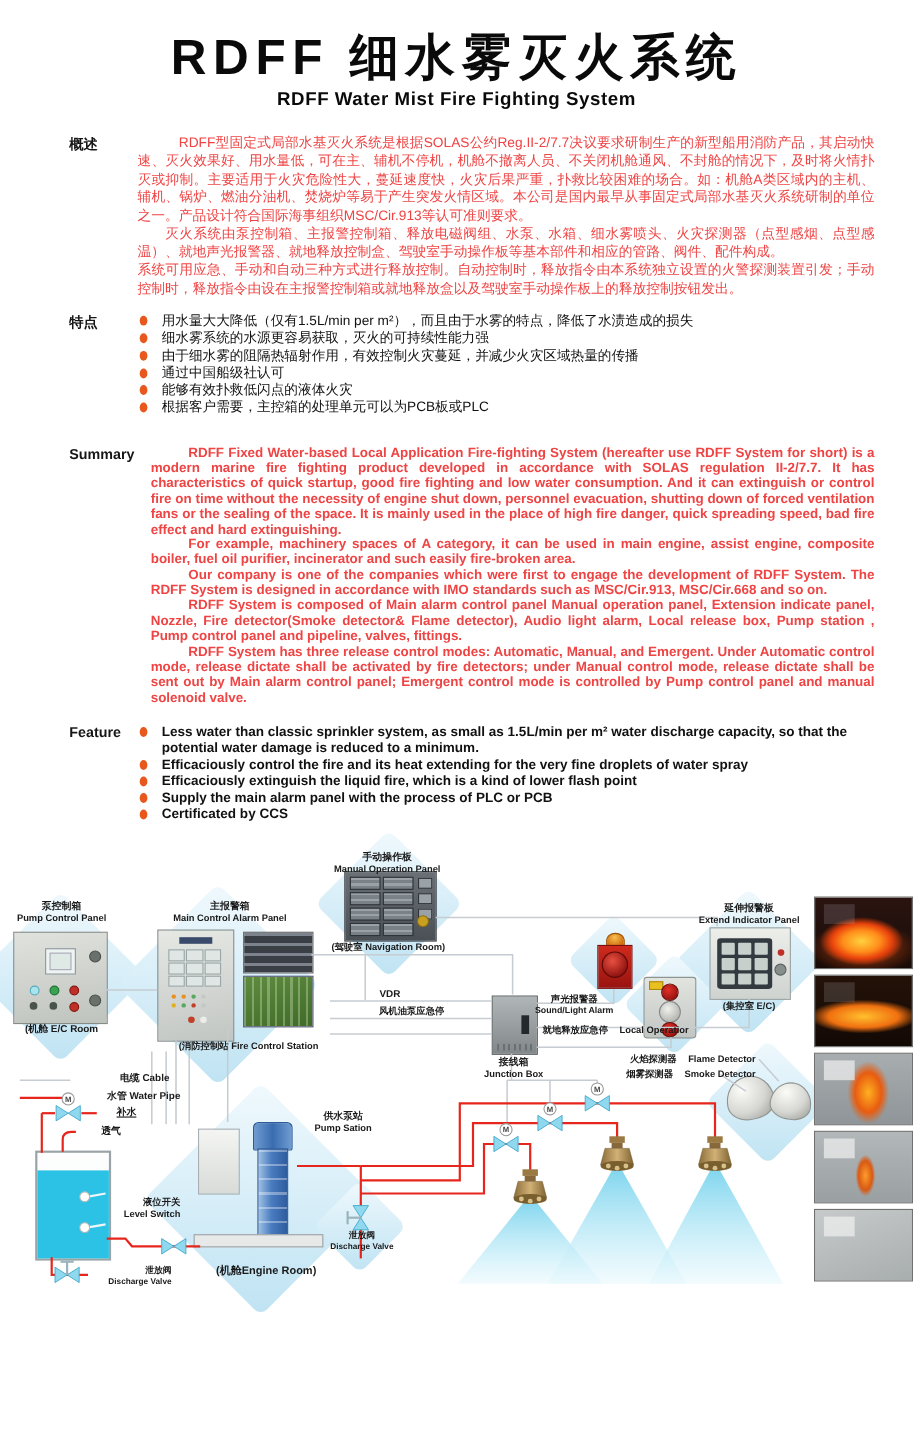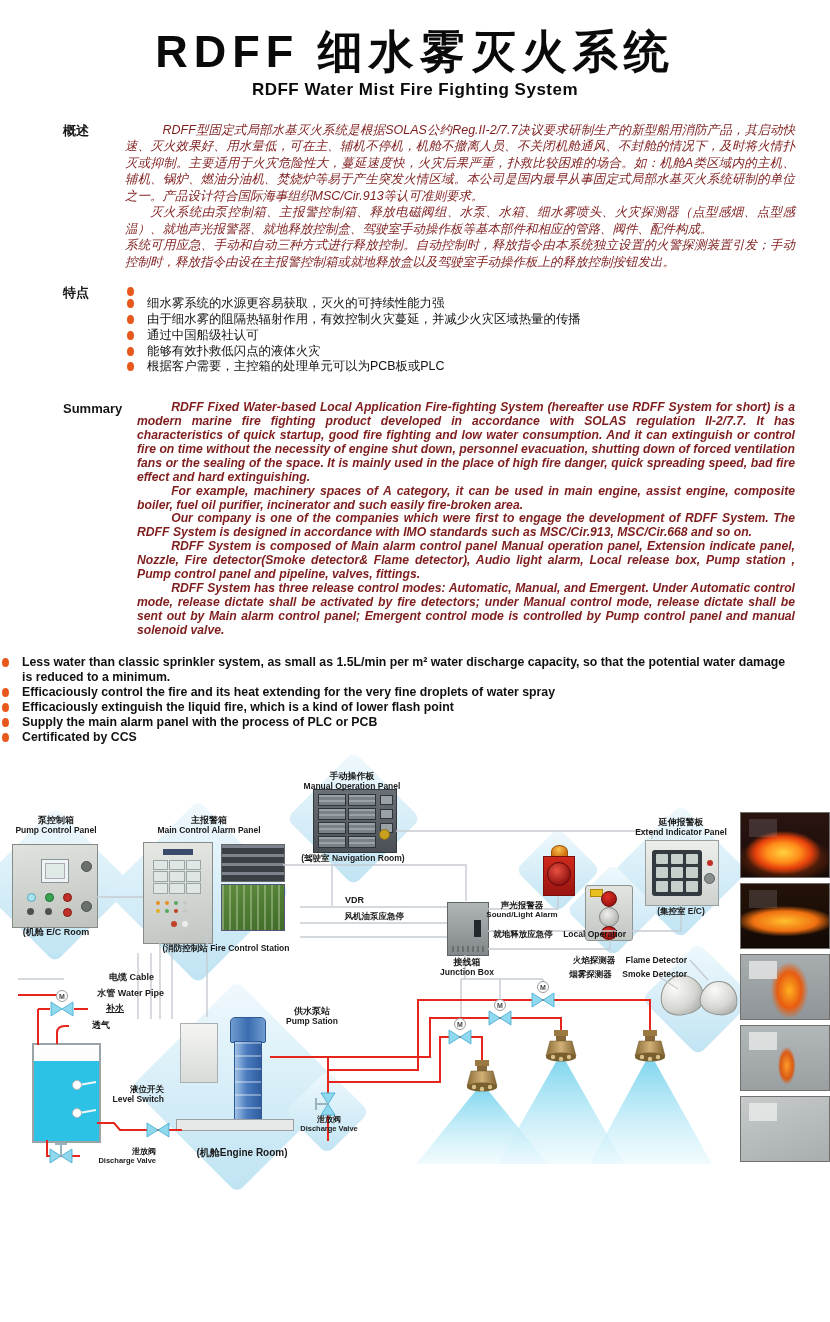--- a/index.html
+++ b/index.html
@@ -6,21 +6,21 @@
   .page{position:relative;width:830px;height:1322px;background:#fff;overflow:hidden;
         font-family:"Liberation Sans","DejaVu Sans",sans-serif;color:#111;}
   
   .hdr{padding-top:26px;text-align:center;}
   .title{font-size:45px;font-weight:bold;letter-spacing:6px;color:#0a0a0a;line-height:1.15;}
   .subtitle{font-size:17px;font-weight:bold;letter-spacing:0.5px;margin-top:2px;color:#0a0a0a;}
   
   .sec{display:flex;margin-top:22px;}
   .sec-h{flex:none;width:62px;margin-left:63px;font-weight:bold;font-size:13px;color:#161616;}
   .sec-b{flex:1;margin-right:35px;}
-  .zp{margin:0;font-size:12.5px;line-height:16.5px;color:#7f1d1d;text-align:justify;font-style:italic;}
+  .zp{margin:0;font-size:12.5px;line-height:16.5px;color:#ef4444;text-align:justify;}
   .ind1{text-indent:3em;}
   .ind2{text-indent:2em;}
   ul.blist{list-style:none;margin:0;padding:0;}
   ul.blist li{display:flex;align-items:flex-start;}
   .dot{flex:none;width:7px;height:9px;border-radius:50%;background:#e8581c;margin:3px 13px 0 2px;}
   .zlist li{font-size:12.4px;line-height:15.8px;}
   .elist li{font-size:12.3px;line-height:15px;font-weight:bold;}
   .sum .zp{font-size:12.2px;line-height:13.9px;font-weight:bold;text-indent:2.8em;}
   .sum .sec-b{padding-left:12px;}
   .sec-tight{margin-top:14px;}
@@ -113,20 +113,21 @@
       <p class="zp">系统可用应急、手动和自动三种方式进行释放控制。自动控制时，释放指令由本系统独立设置的火警探测装置引发；手动控制时，释放指令由设在主报警控制箱或就地释放盒以及驾驶室手动操作板上的释放控制按钮发出。</p>
     </div>
   </div>
 
   <div class="sec sec-tight">
     <div class="sec-h">特点</div>
     <div class="sec-b">
       <ul class="blist zlist">
         <li>
             <span class="dot"></span>
+            <span>用水量大大降低（仅有1.5L/min per m²），而且由于水雾的特点，降低了水渍造成的损失</span>
           </li>
         <li>
             <span class="dot"></span>
             <span>细水雾系统的水源更容易获取，灭火的可持续性能力强</span>
           </li>
         <li>
             <span class="dot"></span>
             <span>由于细水雾的阻隔热辐射作用，有效控制火灾蔓延，并减少火灾区域热量的传播</span>
           </li>
         <li>
@@ -150,20 +151,21 @@
     <div class="sec-b">
       <p class="zp">RDFF Fixed Water-based Local Application Fire-fighting System (hereafter use RDFF System for short) is a modern marine fire fighting product developed in accordance with SOLAS regulation II-2/7.7. It has characteristics of quick startup, good fire fighting and low water consumption. And it can extinguish or control fire on time without the necessity of engine shut down, personnel evacuation, shutting down of forced ventilation fans or the sealing of the space. It is mainly used in the place of high fire danger, quick spreading speed, bad fire effect and hard extinguishing.</p>
       <p class="zp">For example, machinery spaces of A category, it can be used in main engine, assist engine, composite boiler, fuel oil purifier, incinerator and such easily fire-broken area.</p>
       <p class="zp">Our company is one of the companies which were first to engage the development of RDFF System. The RDFF System is designed in accordance with IMO standards such as MSC/Cir.913, MSC/Cir.668 and so on.</p>
       <p class="zp">RDFF System is composed of Main alarm control panel Manual operation panel, Extension indicate panel, Nozzle, Fire detector(Smoke detector&amp; Flame detector), Audio light alarm, Local release box, Pump station , Pump control panel and pipeline, valves, fittings.</p>
       <p class="zp">RDFF System has three release control modes: Automatic, Manual, and Emergent. Under Automatic control mode, release dictate shall be activated by fire detectors; under Manual control mode, release dictate shall be sent out by Main alarm control panel; Emergent control mode is controlled by Pump control panel and manual solenoid valve.</p>
     </div>
   </div>
 
   <div class="sec sec-feat">
+    <div class="sec-h">Feature</div>
     <div class="sec-b">
       <ul class="blist elist">
         <li>
             <span class="dot"></span>
             <span>Less water than classic sprinkler system, as small as 1.5L/min per m² water discharge capacity, so that the potential water damage is reduced to a minimum.</span>
           </li>
         <li>
             <span class="dot"></span>
             <span>Efficaciously control the fire and its heat extending for the very fine droplets of water spray</span>
           </li>

